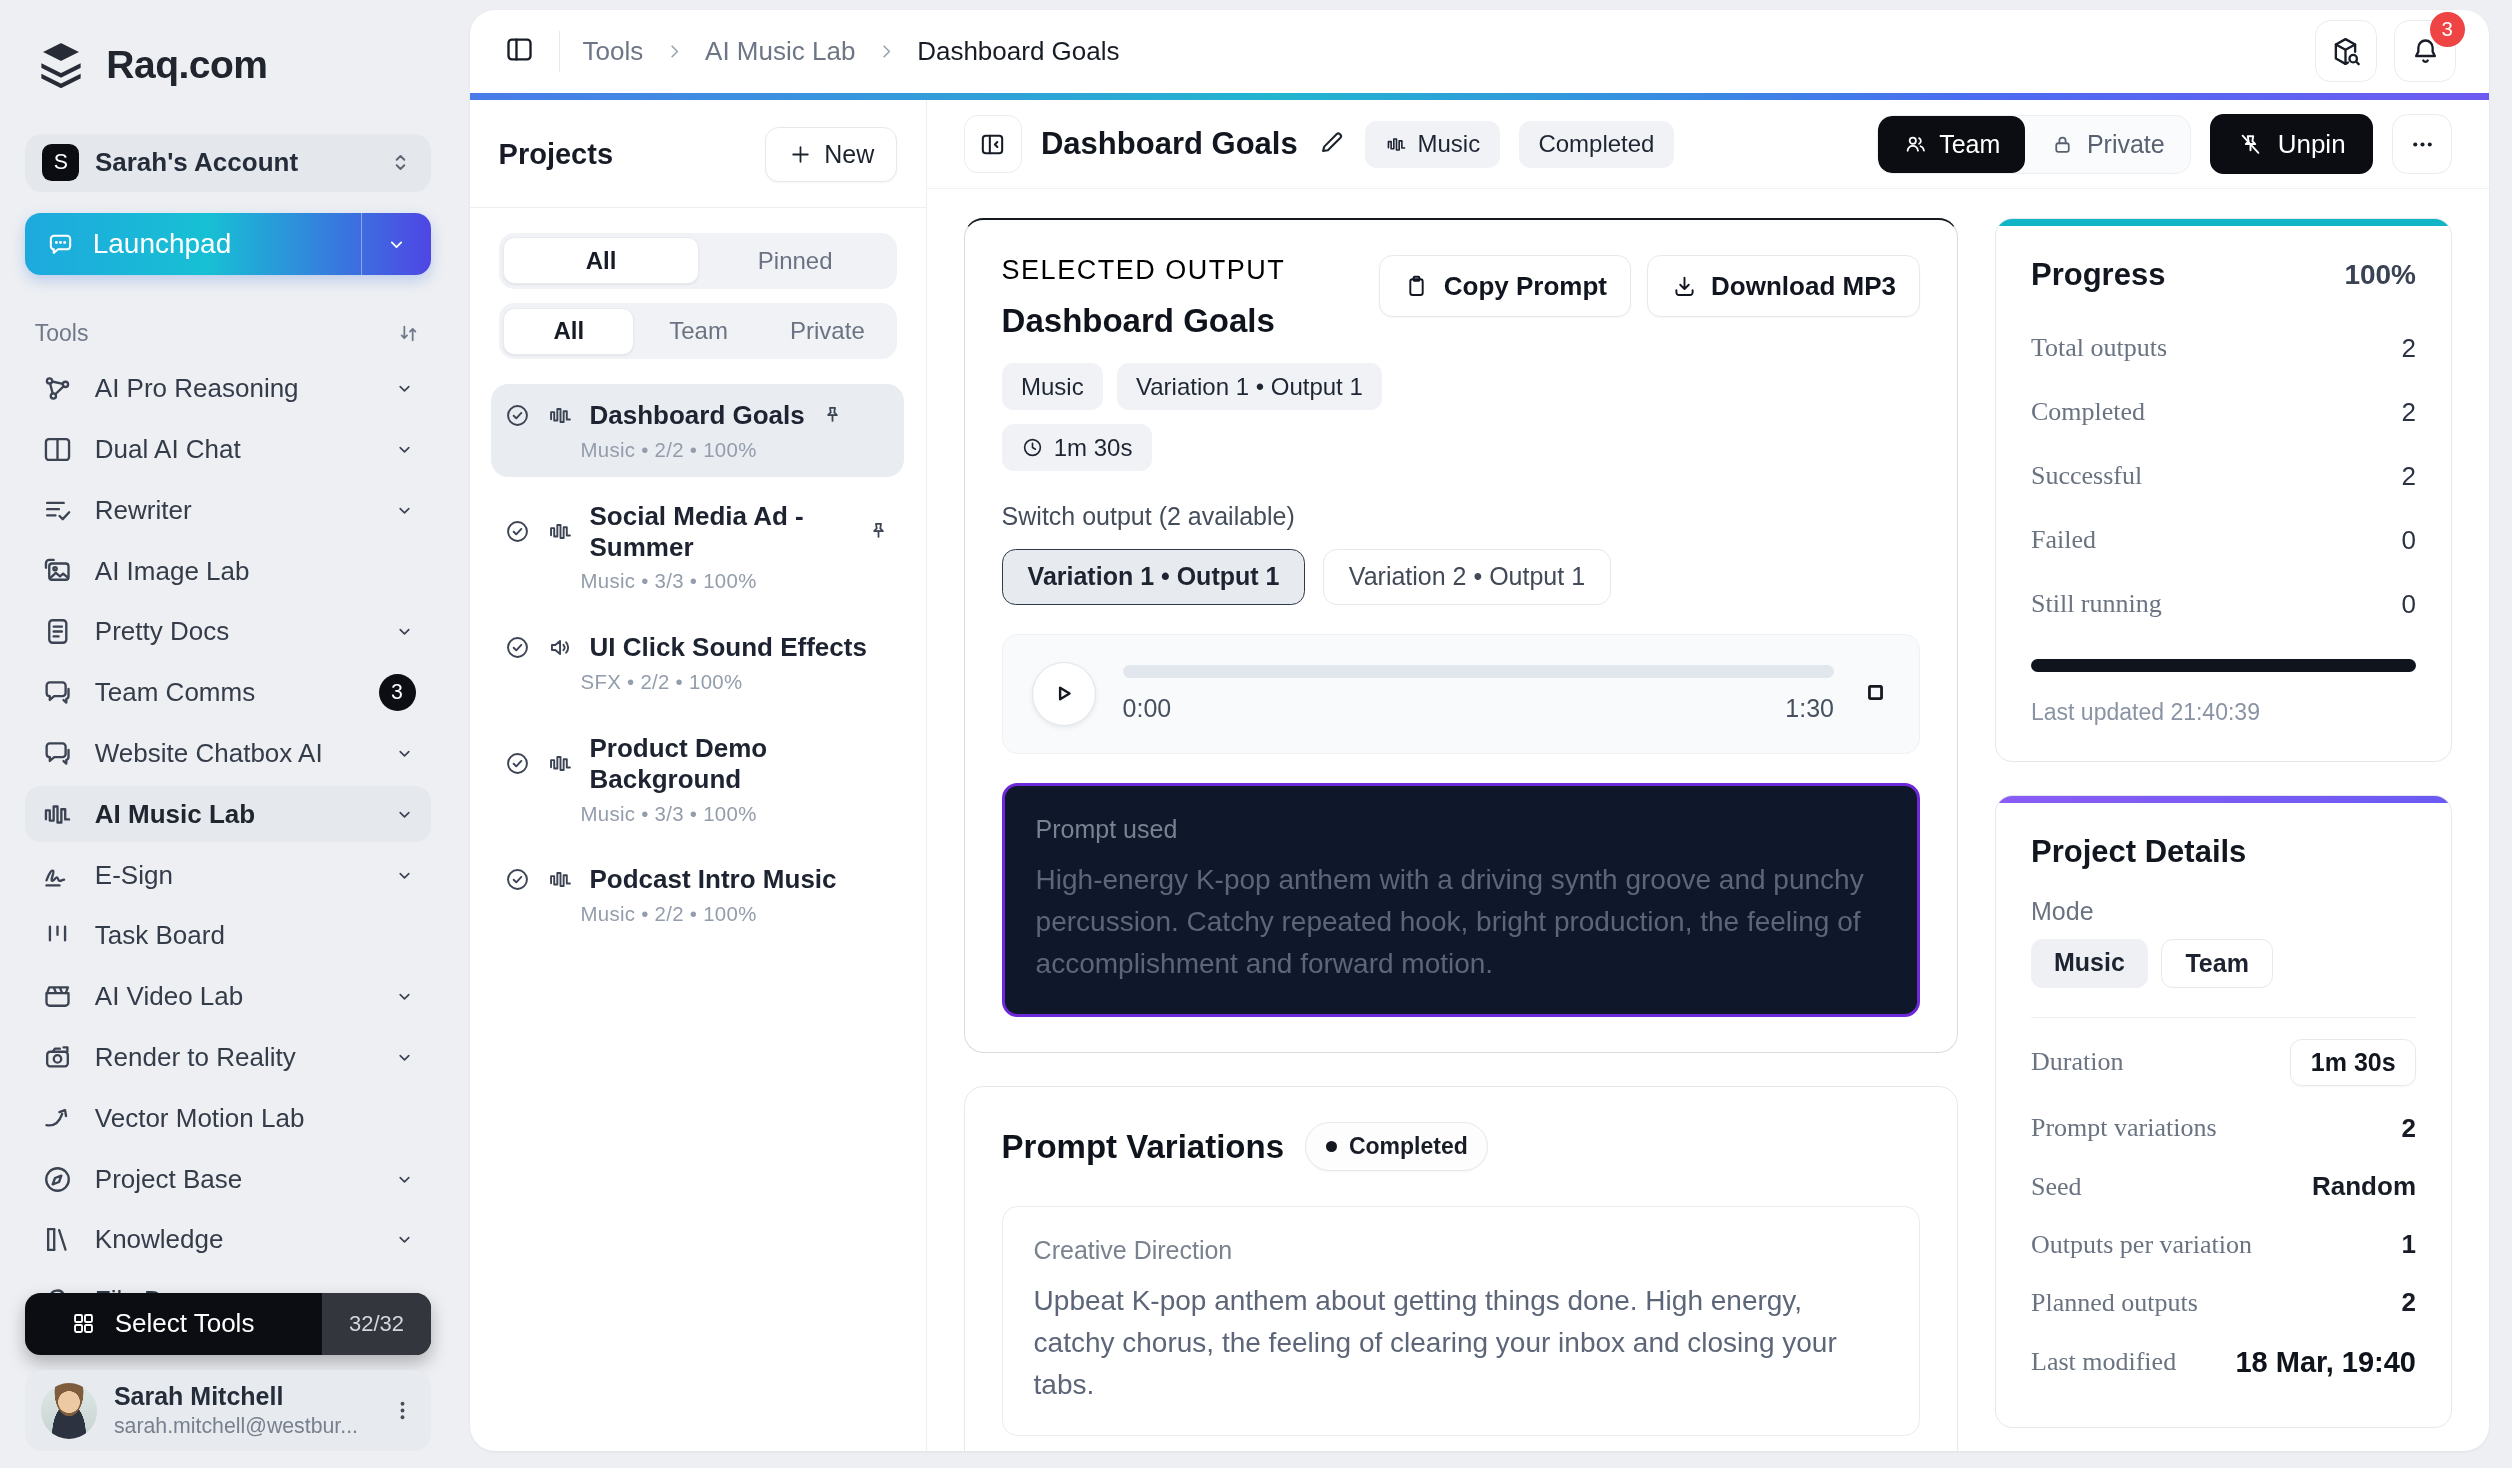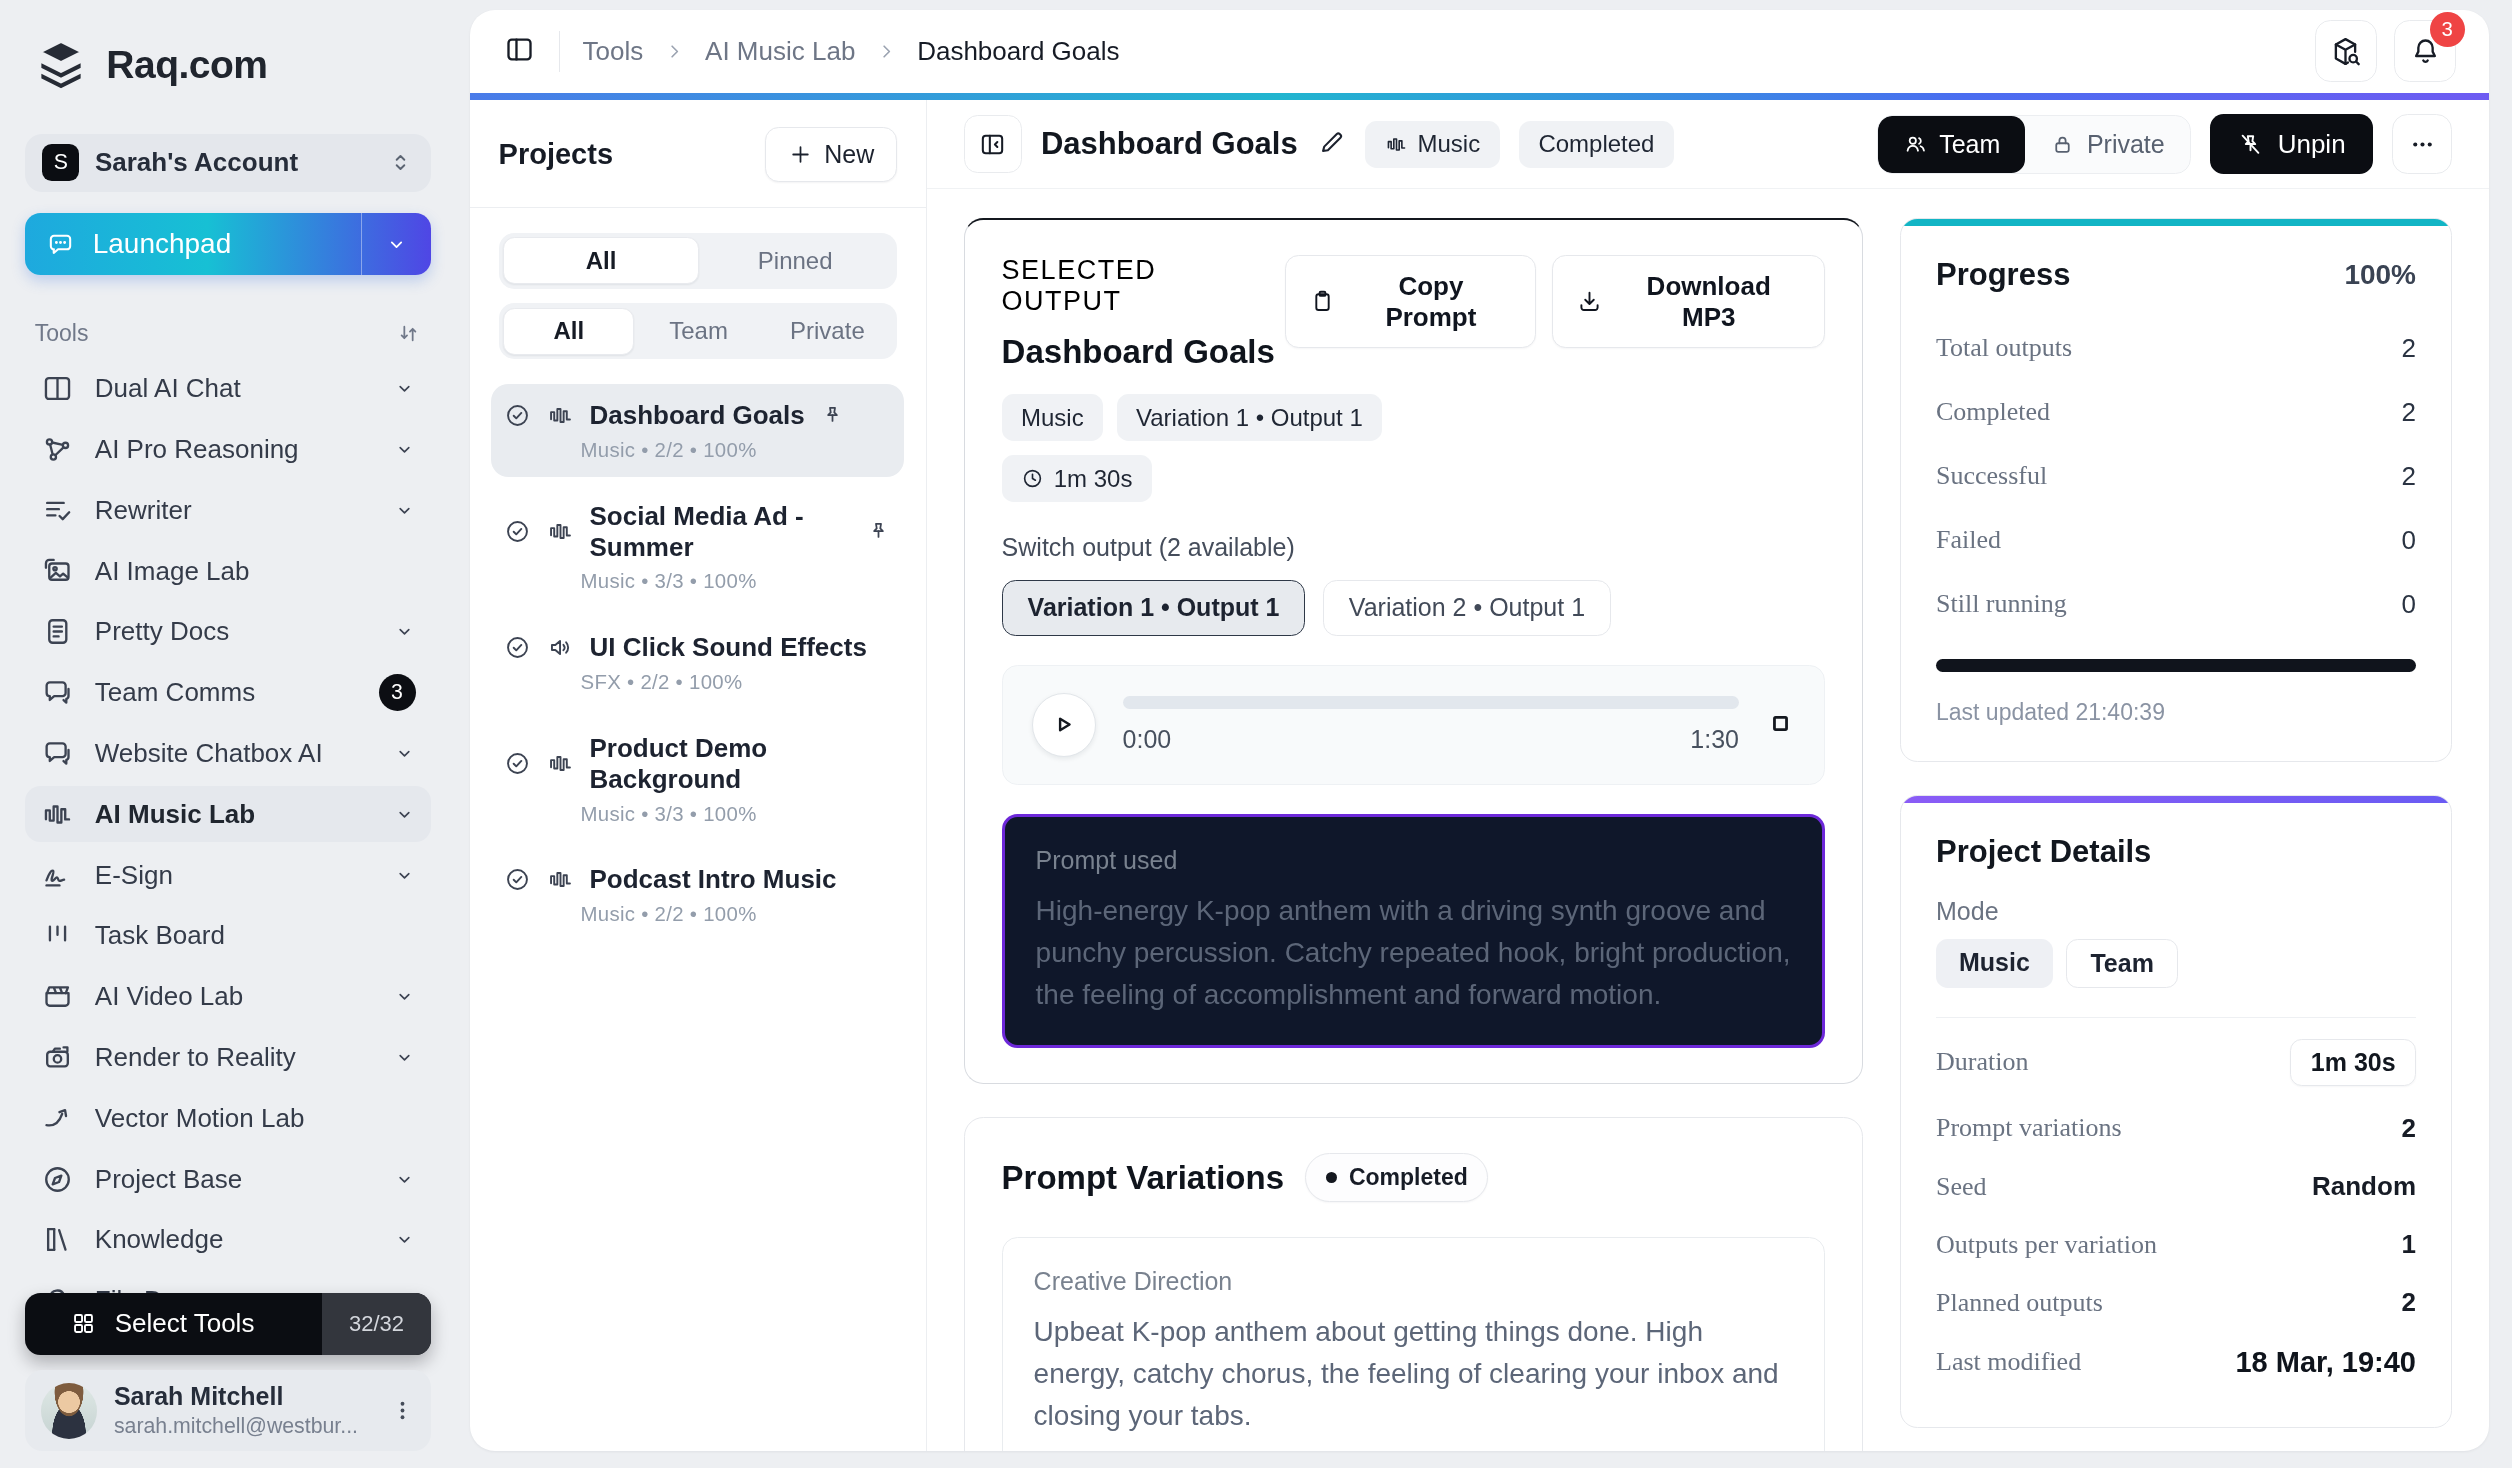--- a/index.html
+++ b/index.html
@@ -121,21 +121,21 @@
     color:#586170; font-family:inherit; }
   .vis-opt.active { background:#0b0d12; color:#fff; border-radius:13.6px; font-weight:500; }
   .unpin-btn { display:flex; align-items:center; gap:13.6px; background:#0b0d12; color:#fff; border:none; border-radius:13.6px;
     padding:14.5px 27px; font-size:26px; font-weight:500; font-family:inherit; }
   .more-btn { width:60px; height:60px; border:1px solid #e9ebee; border-radius:15.5px; background:#fff; color:#171c26;
     display:flex; align-items:center; justify-content:center; font-family:inherit; }
   .more-btn svg { stroke:none; fill:currentColor; }
 
   .content-scroll { flex:1; min-height:0; overflow:hidden; padding:29px 37px 0; display:flex; gap:37px; }
   .main-col { flex:1; min-width:0; display:flex; flex-direction:column; gap:33px; }
-  .right-col { width:552px; flex:none; display:flex; flex-direction:column; gap:33px; }
+  .right-col { width:457px; flex:none; display:flex; flex-direction:column; gap:33px; }
 
   
   .sel-card { background:#fff; border:1px solid #d8dbe0; border-top:2.9px solid #14181f; border-radius:19.4px; padding:35px 37px; }
   .sel-top { display:flex; justify-content:space-between; align-items:flex-start; }
   .eyebrow { font-size:27px; letter-spacing:1.5px; color:#000000; font-weight:500; }
   .sel-title { margin-top:15.5px; font-size:33px; font-weight:bold; color:#0f141c; }
   .sel-actions { display:flex; gap:15.5px; }
   .ghost-btn { display:flex; align-items:center; gap:13.6px; border:1px solid #e6e8ec; background:#fff; border-radius:13.6px;
     padding:14.5px 23px; font-size:26px; font-weight:600; color:#10151f; font-family:inherit; box-shadow:0 1px 1.9px rgba(16,24,40,.04); }
   .badge-row { display:flex; gap:13.6px; margin-top:23px; }
@@ -251,43 +251,43 @@
       <span class="tools-title">Tools</span>
       <span class="ic i26" style="color:#707889">
         <svg viewBox="0 0 24 24">
             <path d="M8 5.5v11M8 16.5l-2.6-2.6M8 16.5l2.6-2.6M16 18.5v-11M16 7.5l-2.6 2.6M16 7.5l2.6 2.6"></path>
           </svg>
       </span>
     </div>
 
     <nav class="tool-list">
       <div class="titem">
-        <span class="ic i32 i34">
-            <svg viewBox="0 0 24 24">
-              <rect x="3.6" y="4.4" width="16.8" height="15.2" rx="2.2"></rect>
-              <path d="M12 4.4v15.2"></path>
-            </svg>
-          </span>
-        <span class="tlabel">Dual AI Chat</span>
-        <span class="ic i24 chev">
-            <svg viewBox="0 0 24 24">
-              <path d="M7.5 10l4.5 4.5L16.5 10"></path>
-            </svg>
-          </span>
-      </div>
-      <div class="titem">
         <span class="ic i34">
             <svg viewBox="0 0 24 24">
               <circle cx="6.2" cy="6.5" r="1.9"></circle>
               <circle cx="17.8" cy="9" r="1.9"></circle>
               <circle cx="9" cy="17.5" r="1.9"></circle>
               <path d="M8.1 6.9l7.8 1.7M6.6 8.3l1.9 7.3M10.4 16.2l6-5.7"></path>
             </svg>
           </span>
         <span class="tlabel">AI Pro Reasoning</span>
+        <span class="ic i24 chev">
+            <svg viewBox="0 0 24 24">
+              <path d="M7.5 10l4.5 4.5L16.5 10"></path>
+            </svg>
+          </span>
+      </div>
+      <div class="titem">
+        <span class="ic i32 i34">
+            <svg viewBox="0 0 24 24">
+              <rect x="3.6" y="4.4" width="16.8" height="15.2" rx="2.2"></rect>
+              <path d="M12 4.4v15.2"></path>
+            </svg>
+          </span>
+        <span class="tlabel">Dual AI Chat</span>
         <span class="ic i24 chev">
             <svg viewBox="0 0 24 24">
               <path d="M7.5 10l4.5 4.5L16.5 10"></path>
             </svg>
           </span>
       </div>
       <div class="titem">
         <span class="ic i34">
             <svg viewBox="0 0 24 24">
               <path d="M4.5 6.5h12M4.5 11h8.5M4.5 15.5h6"></path>

